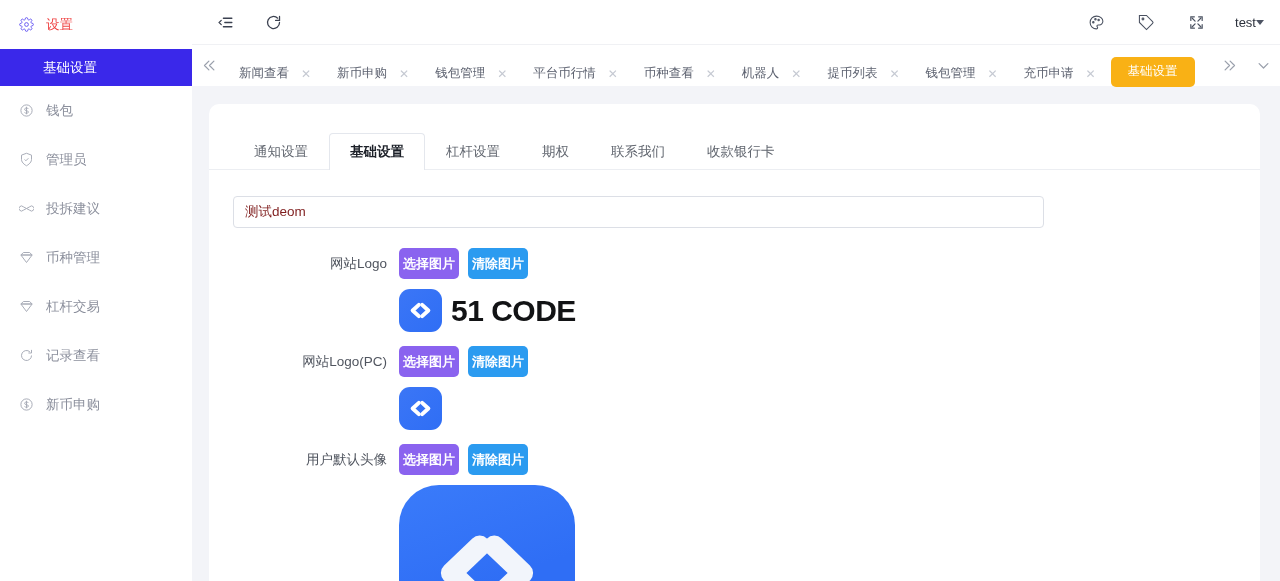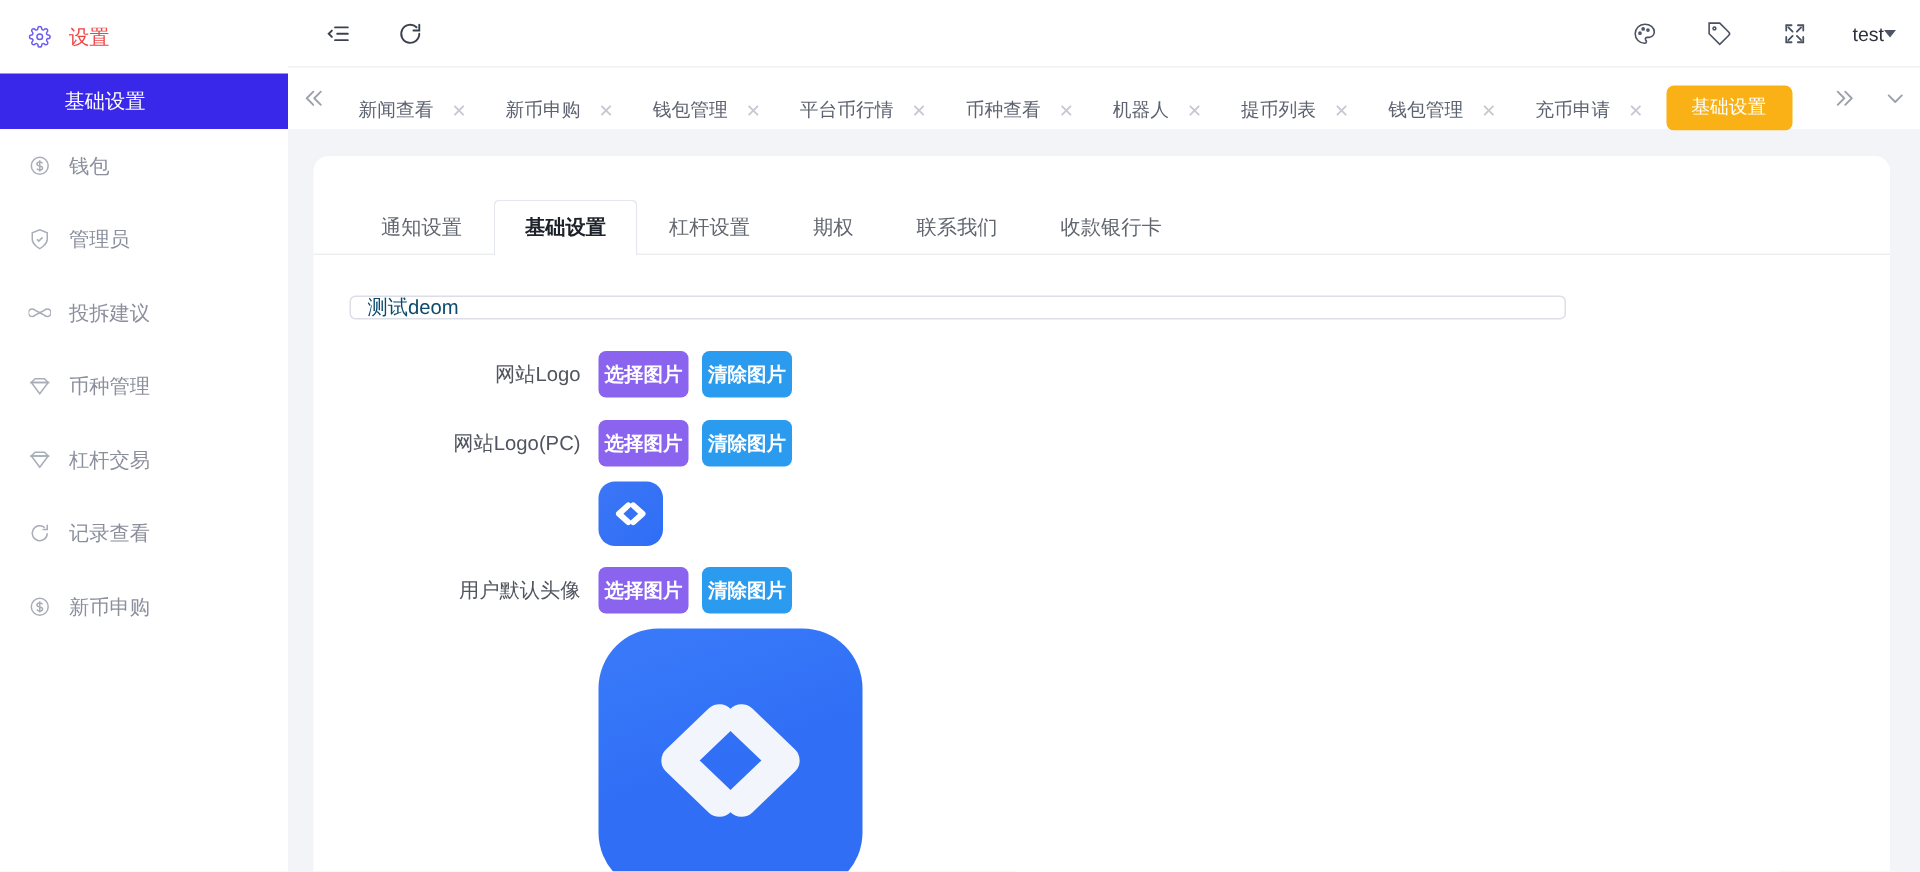--- a/index.html
+++ b/index.html
@@ -198,26 +198,26 @@
     text-align: right;
     padding-right: 12px;
     font-size: 13.5px;
     color: #50555f;
     line-height: 32px;
   }
   .form-field { flex: 1 1 auto; min-width: 0; }
   .text-input {
     width: 100%;
     max-width: 811px;
-    height: 16px;
+    height: 32px;
     border: 1px solid #dcdfe6;
     border-radius: 4px;
     padding: 0 11px;
     font-size: 13.5px;
-    color: #0c4a6e;
+    color: #7f1d1d;
     font-family: inherit;
     outline: none;
     background: #fff;
   }
   .btn-row { display: flex; gap: 9px; }
   .btn {
     height: 31px;
     padding: 0 4px;
     border: none;
     border-radius: 5px;
@@ -503,20 +503,31 @@
 
         <div class="sp20"></div>
 
         <div class="form-row">
           <div class="form-label">网站Logo</div>
           <div class="form-field">
             <div class="btn-row">
               <button class="btn btn-purple">选择图片</button>
               <button class="btn btn-blue">清除图片</button>
             </div>
+            <div class="preview">
+              <div class="logo51">
+                <span class="logo-badge">
+                  <svg viewBox="0 0 48 48" fill="none">
+                    <path d="M21 14 L10 24 L21 34" stroke="#ffffff" stroke-width="7" stroke-linecap="round" stroke-linejoin="round"></path>
+                    <path d="M27 14 L38 24 L27 34" stroke="#ffffff" stroke-width="7" stroke-linecap="round" stroke-linejoin="round"></path>
+                  </svg>
+                </span>
+                <span class="logo-text">51 CODE</span>
+              </div>
+            </div>
           </div>
         </div>
 
         <div class="sp12"></div>
 
         <div class="form-row">
           <div class="form-label">网站Logo(PC)</div>
           <div class="form-field">
             <div class="btn-row">
               <button class="btn btn-purple">选择图片</button>

